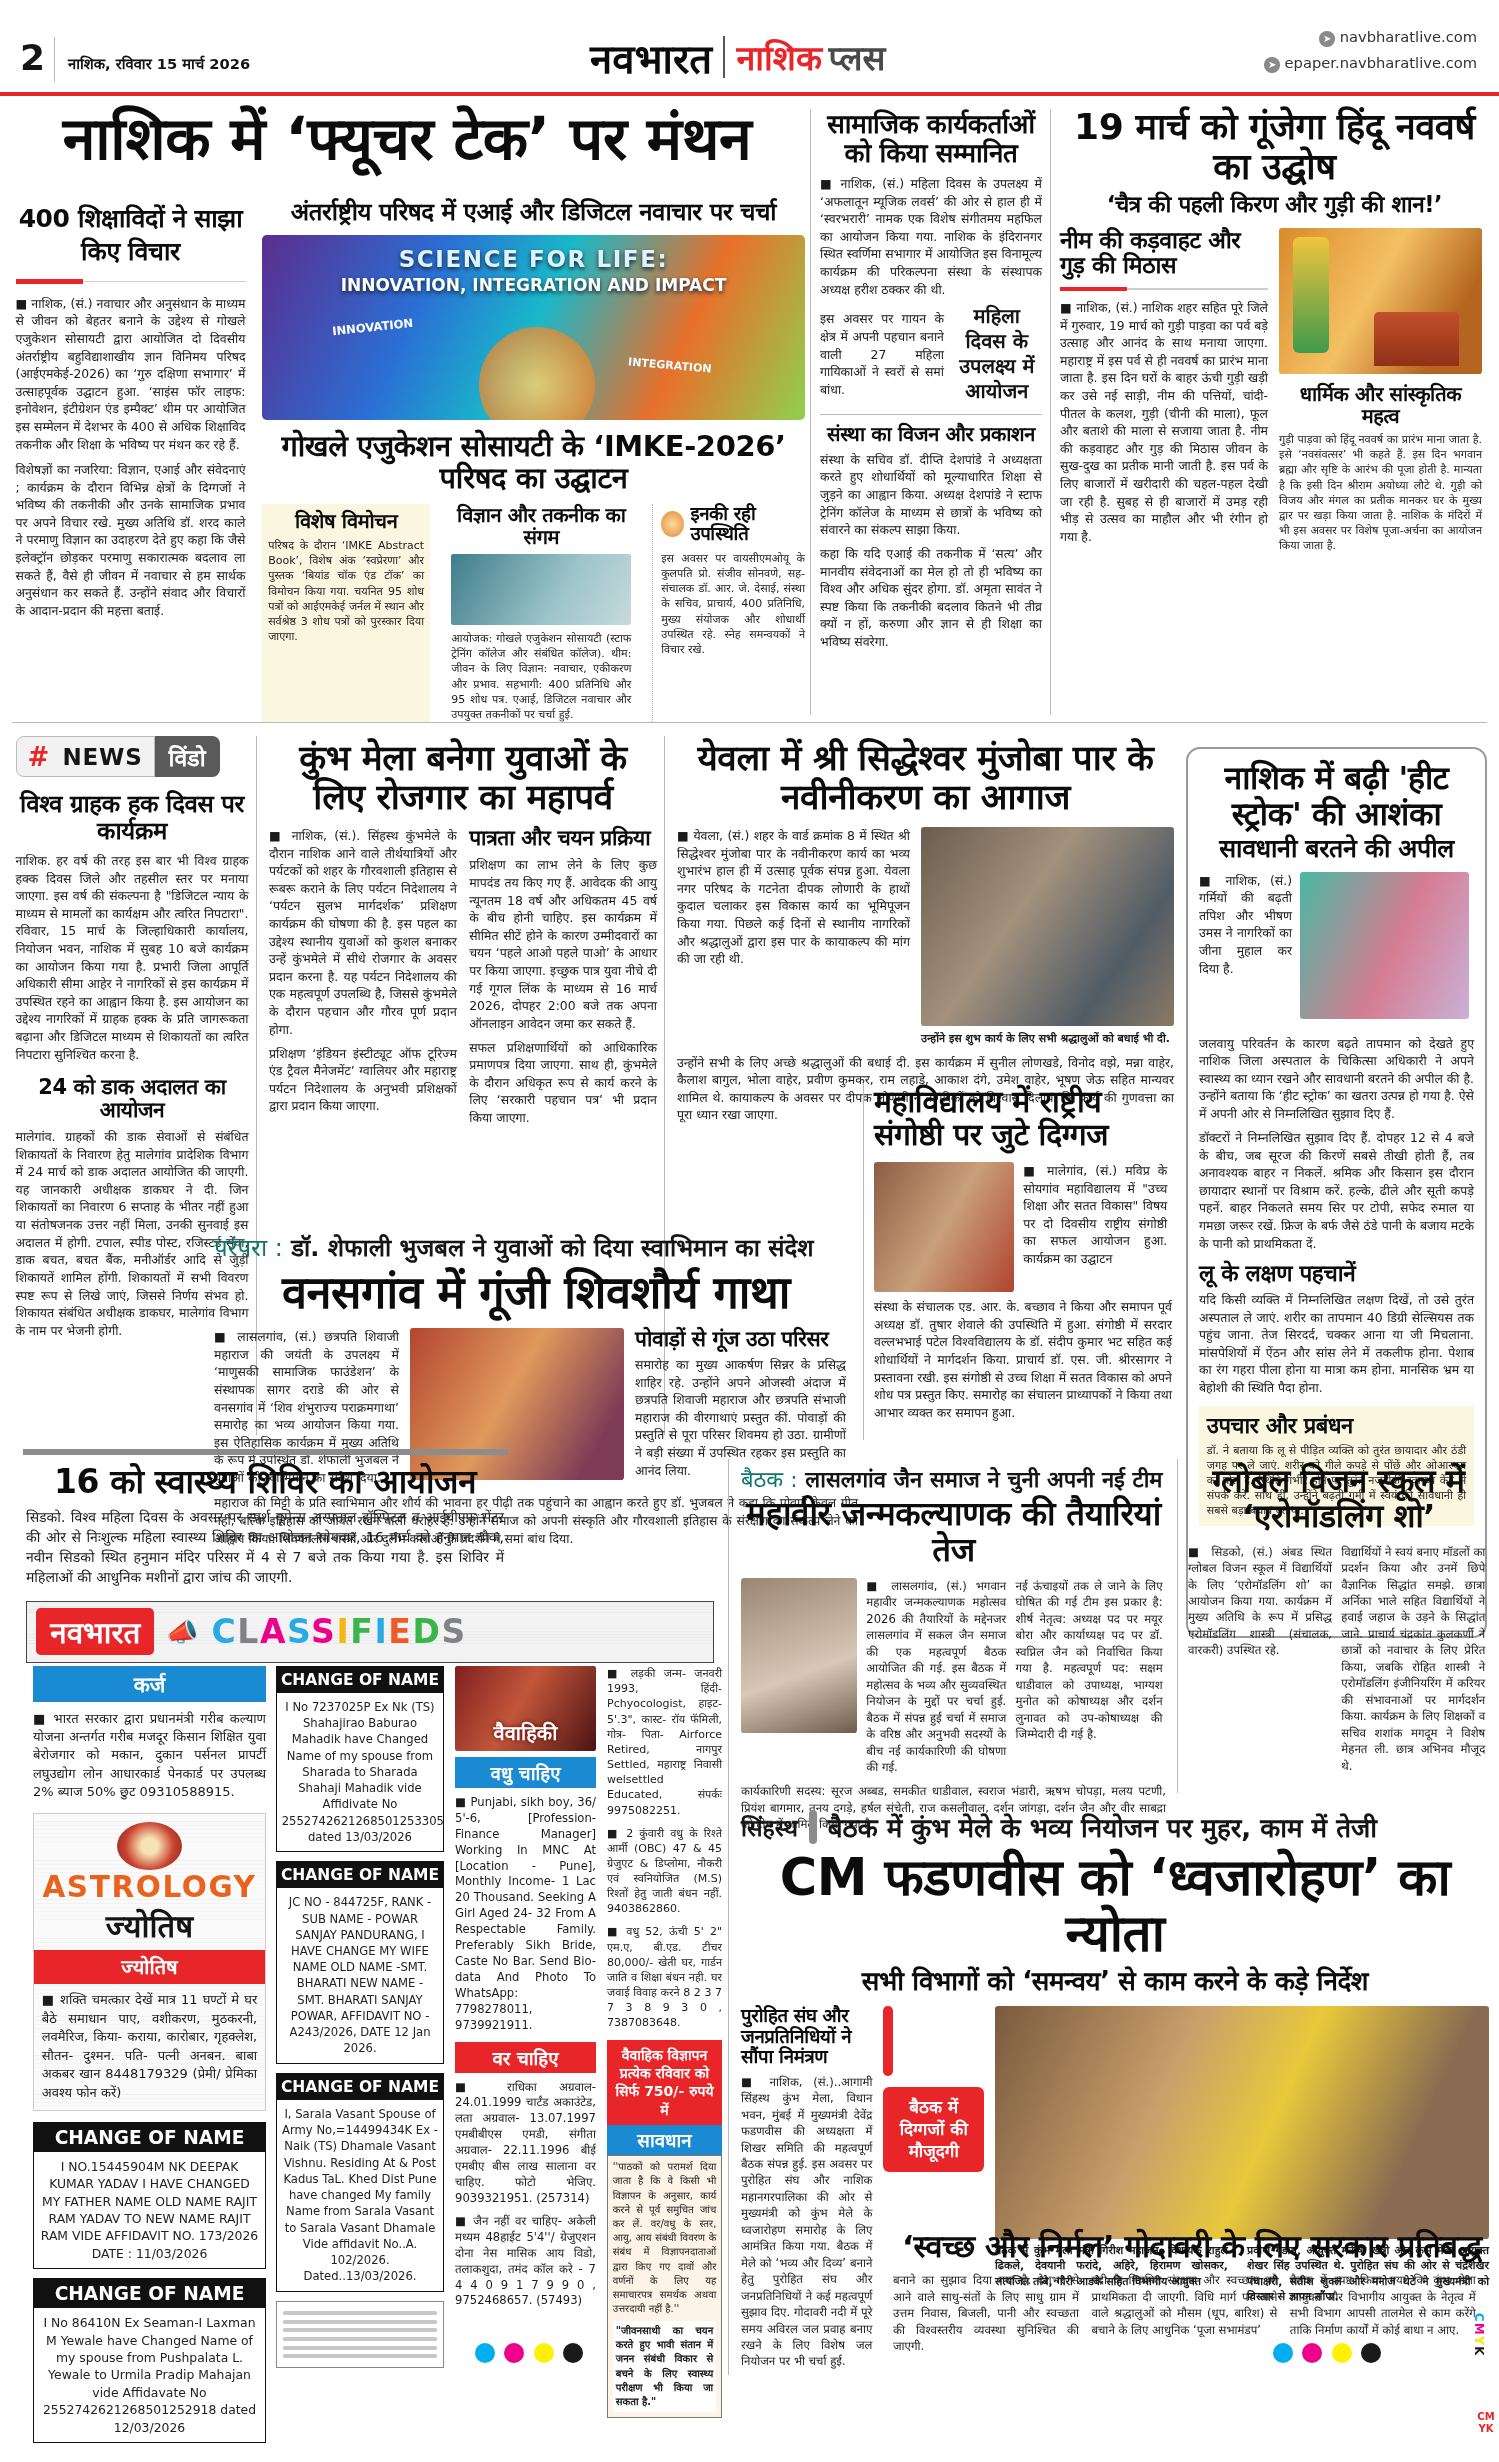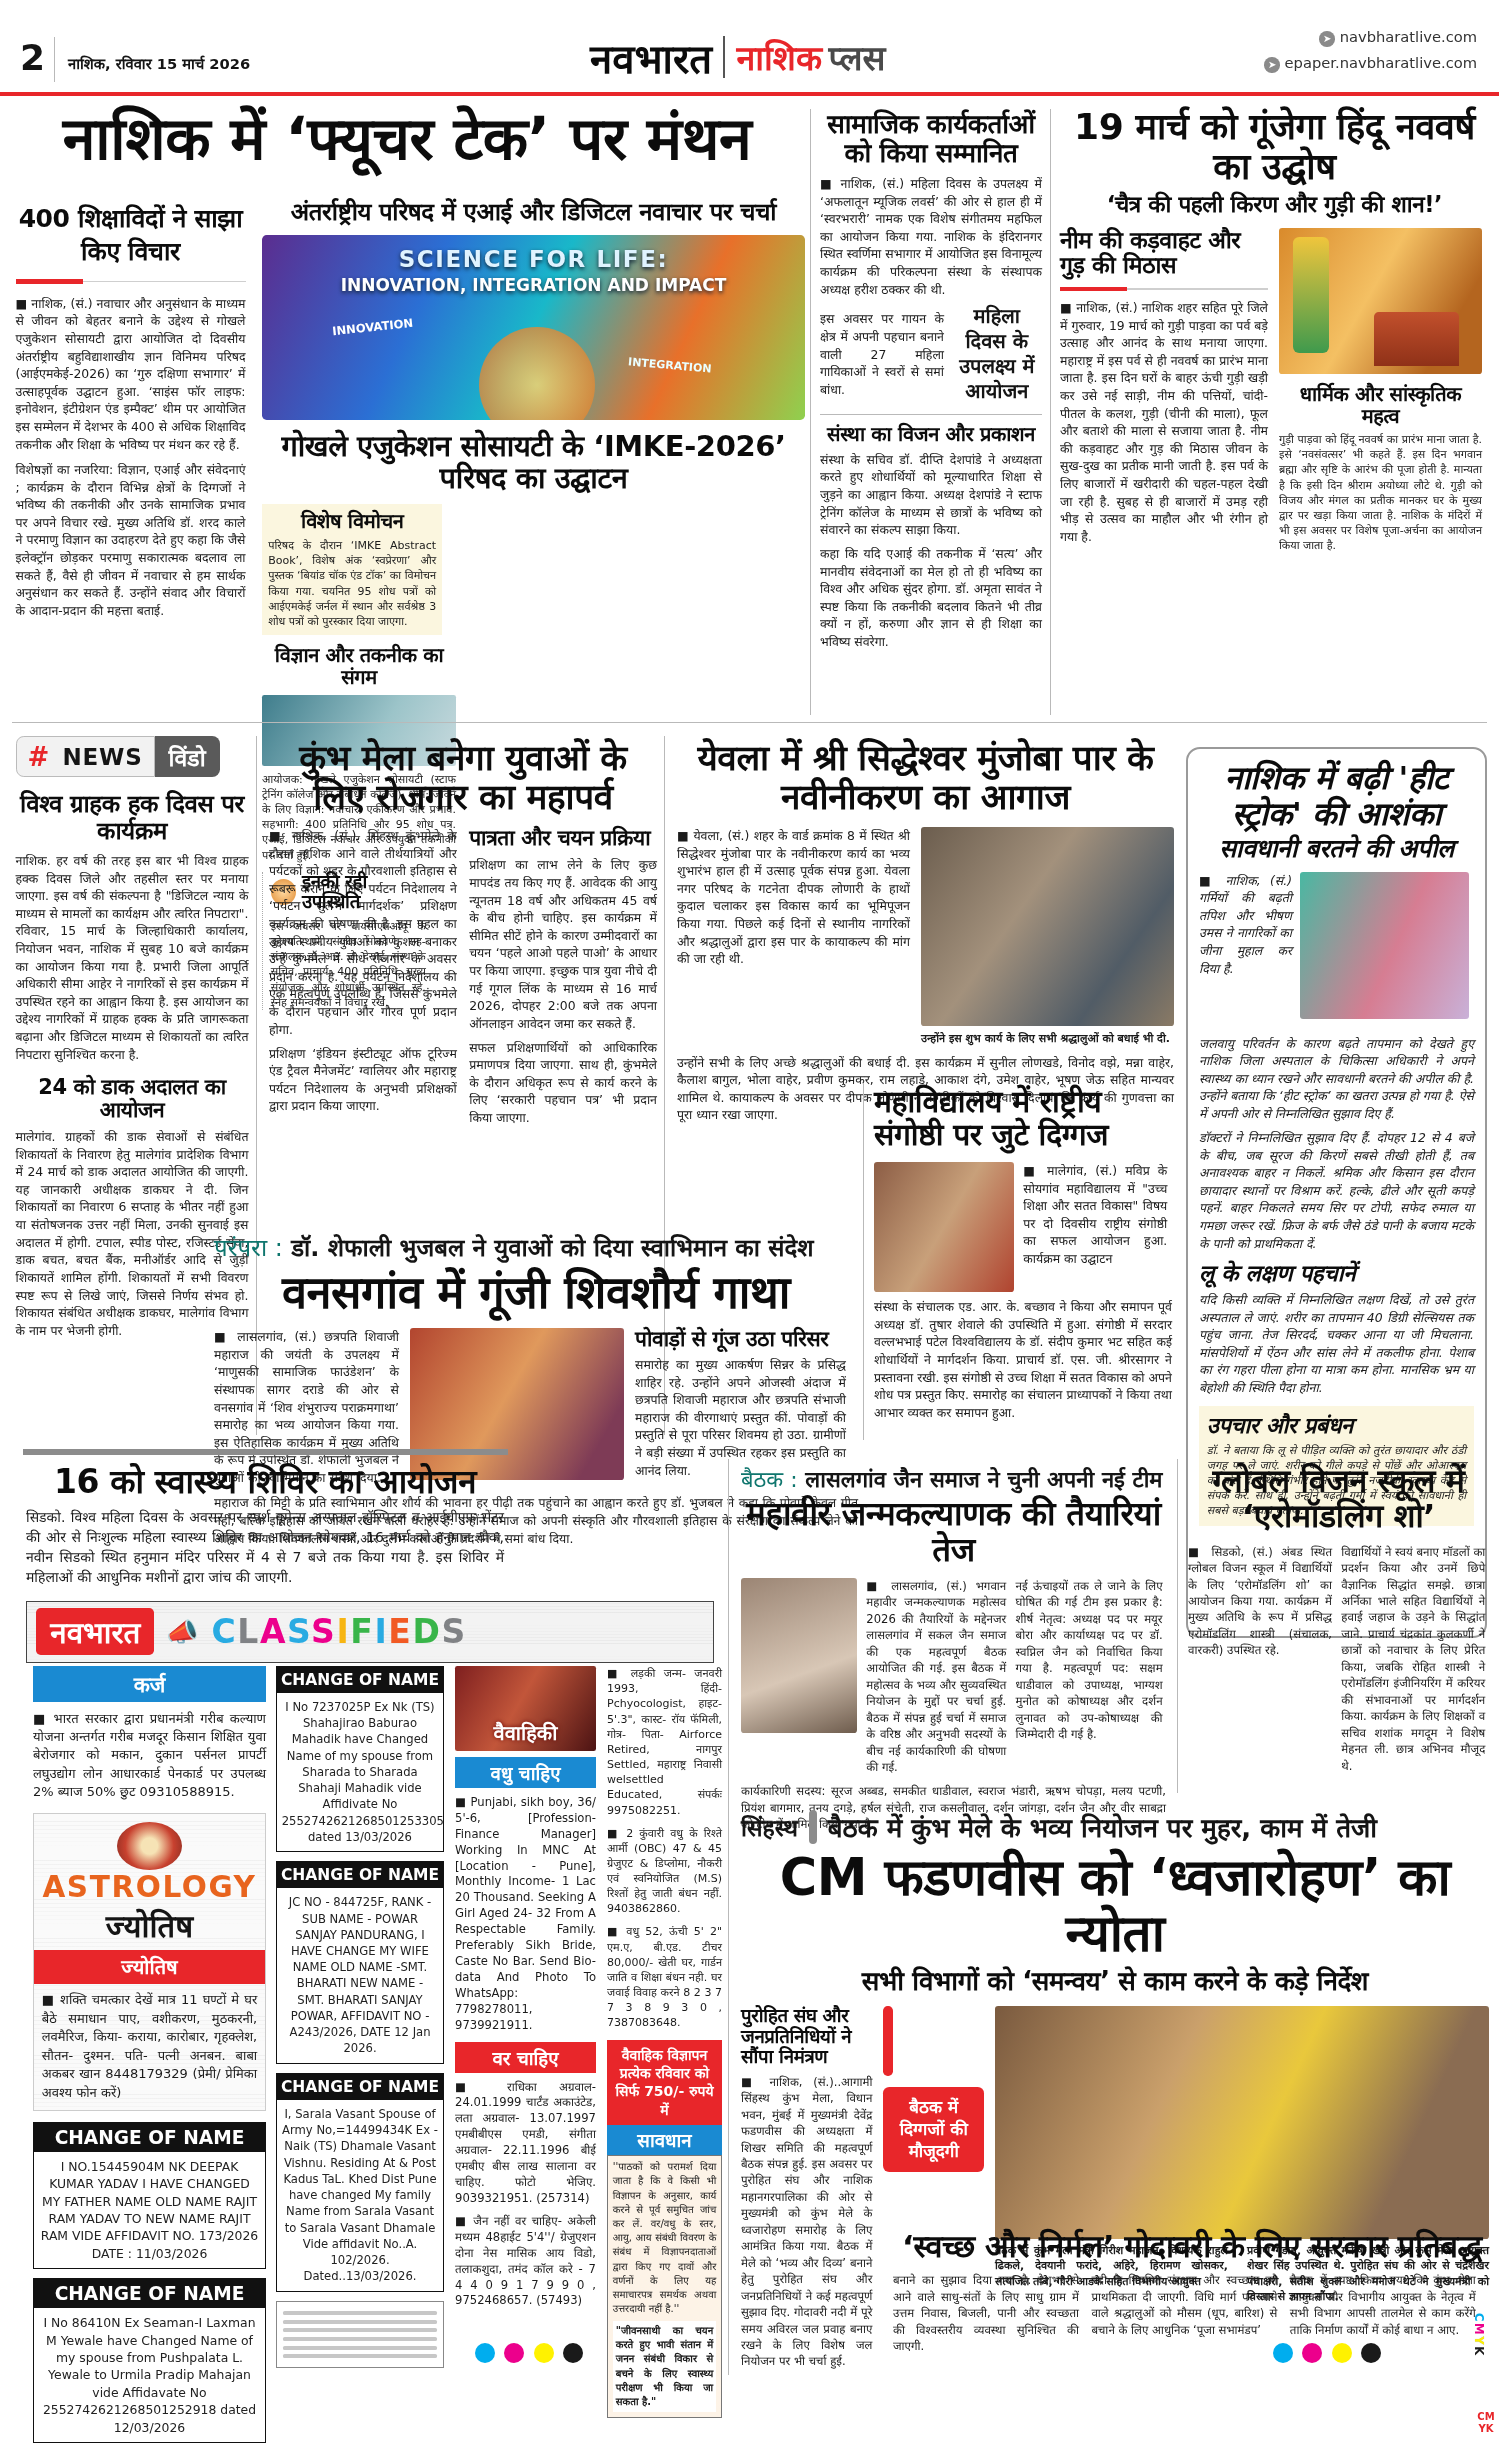--- a/index.html
+++ b/index.html
@@ -72,21 +72,21 @@
   <div class="abs" style="left:262px;top:199px;width:543px;">
     <div class="hl" style="font-size:24px;">अंतर्राष्ट्रीय परिषद में एआई और डिजिटल नवाचार पर चर्चा</div>
     <div style="margin-top:9.3px;height:185px;border-radius:4.7px;position:relative;overflow:hidden;background:linear-gradient(115deg,#5b2d8f,#2b6fd4 30%,#19b8c9 50%,#e8702a 75%,#8fd14f);">
       <div style="position:absolute;top:11px;left:0;width:100%;text-align:center;color:#dff3ff;font-weight:800;font-size:23px;letter-spacing:1.6px;text-shadow:0 1.6px 4.7px #123;">SCIENCE FOR LIFE:</div>
       <div style="position:absolute;top:40px;left:0;width:100%;text-align:center;color:#ffffff;font-weight:800;font-size:17px;text-shadow:0 1.6px 4.7px #123;">INNOVATION, INTEGRATION AND IMPACT</div>
       <div style="position:absolute;top:85px;left:70px;color:#fff;font-weight:700;font-size:11.6px;transform:rotate(-6deg);">INNOVATION</div>
       <div style="position:absolute;top:124px;right:93px;color:#eaffff;font-weight:700;font-size:11px;transform:rotate(5deg);">INTEGRATION</div>
       <div style="position:absolute;bottom:-23px;left:40%;width:116px;height:116px;border-radius:50%;background:radial-gradient(circle,#ffd76e,#d46a1f);opacity:.8;"></div>
     </div>
     <div class="hl" style="font-size:29px;margin-top:11px;">गोखले एजुकेशन सोसायटी के ‘IMKE-2026’ परिषद का उद्घाटन</div>
-    <div style="display:flex;gap:9px;margin-top:9.3px;flex-direction:column;">
+    <div style="display:flex;gap:21px;margin-top:9.3px;">
       <div style="width:168px;background:#fbf6df;padding:6.2px;">
         <div class="hl" style="font-size:20px;">विशेष विमोचन</div>
         <div class="body small" style="margin-top:6.2px;">परिषद के दौरान ‘IMKE Abstract Book’, विशेष अंक ‘स्वप्रेरणा’ और पुस्तक ‘बियांड चॉक एंड टॉक’ का विमोचन किया गया. चयनित 95 शोध पत्रों को आईएमकेई जर्नल में स्थान और सर्वश्रेष्ठ 3 शोध पत्रों को पुरस्कार दिया जाएगा.</div>
       </div>
       <div style="width:194px;">
         <div class="hl" style="font-size:20px;">विज्ञान और तकनीक का संगम</div>
         <div style="margin-top:6.2px;height:71px;border-radius:2.3px;background:linear-gradient(120deg,#3f7d8c,#9cc4c9 60%,#c8dade);"></div>
         <div class="body small" style="margin-top:6.2px;">आयोजक: गोखले एजुकेशन सोसायटी (स्टाफ ट्रेनिंग कॉलेज और संबंधित कॉलेज). थीम: जीवन के लिए विज्ञान: नवाचार, एकीकरण और प्रभाव. सहभागी: 400 प्रतिनिधि और 95 शोध पत्र. एआई, डिजिटल नवाचार और उपयुक्त तकनीकों पर चर्चा हुई.</div>
       </div>
       <div style="width:155px;border-left:0.8px dotted #aaa;padding-left:7.8px;">
@@ -174,21 +174,21 @@
     <div style="display:flex;gap:11px;margin-top:11px;">
       <div class="body" style="width:233px;">■ येवला, (सं.) शहर के वार्ड क्रमांक 8 में स्थित श्री सिद्धेश्वर मुंजोबा पार के नवीनीकरण कार्य का भव्य शुभारंभ हाल ही में उत्साह पूर्वक संपन्न हुआ. येवला नगर परिषद के गटनेता दीपक लोणारी के हाथों कुदाल चलाकर इस विकास कार्य का भूमिपूजन किया गया. पिछले कई दिनों से स्थानीय नागरिकों और श्रद्धालुओं द्वारा इस पार के कायाकल्प की मांग की जा रही थी.</div>
       <div style="width:253px;">
         <div style="height:199px;border-radius:3.1px;background:linear-gradient(125deg,#6b5d4e,#a3917c 40%,#515c66 75%,#8a7a65);"></div>
         <div class="body small" style="margin-top:4.7px;font-weight:700;">उन्होंने इस शुभ कार्य के लिए सभी श्रद्धालुओं को बधाई भी दी.</div>
       </div>
     </div>
     <div class="body" style="margin-top:7.8px;">उन्होंने सभी के लिए अच्छे श्रद्धालुओं की बधाई दी. इस कार्यक्रम में सुनील लोणखडे, विनोद वझे, मन्ना वाहेर, कैलाश बागुल, भोला वाहेर, प्रवीण कुमकर, राम लहाडे, आकाश दंगे, उमेश वाहेर, भूषण जेऊ सहित मान्यवर शामिल थे. कायाकल्प के अवसर पर दीपक लोणारी ने नागरिकों को विश्वास दिलाया कि कार्य की गुणवत्ता का पूरा ध्यान रखा जाएगा.</div>
   </div>
 
-  <div class="abs" style="left:1186px;top:747px;width:301px;height:891px;border:2.3px solid #9a9a9a;border-radius:14px;padding:12.4px 11px;box-sizing:border-box;font-style:italic;">
+  <div class="abs" style="left:1186px;top:747px;width:301px;height:891px;border:2.3px solid #9a9a9a;border-radius:14px;padding:12.4px 11px;box-sizing:border-box;">
     <div class="hl" style="font-size:32px;">नाशिक में बढ़ी 'हीट स्ट्रोक' की आशंका</div>
     <div class="hl" style="font-size:25px;margin-top:3.1px;">सावधानी बरतने की अपील</div>
     <div style="display:flex;gap:7.8px;margin-top:9.3px;">
       <div class="body" style="width:93px;">■ नाशिक, (सं.) गर्मियों की बढ़ती तपिश और भीषण उमस ने नागरिकों का जीना मुहाल कर दिया है.</div>
       <div style="width:169px;height:147px;border-radius:3.1px;background:linear-gradient(115deg,#49b8a2,#d67d92 55%,#c9b1d8);"></div>
     </div>
     <div class="body" style="margin-top:16px;">जलवायु परिवर्तन के कारण बढ़ते तापमान को देखते हुए नाशिक जिला अस्पताल के चिकित्सा अधिकारी ने अपने स्वास्थ्य का ध्यान रखने और सावधानी बरतने की अपील की है. उन्होंने बताया कि ‘हीट स्ट्रोक’ का खतरा उत्पन्न हो गया है. ऐसे में अपनी ओर से निम्नलिखित सुझाव दिए हैं.</div>
     <div class="body" style="margin-top:6.2px;">डॉक्टरों ने निम्नलिखित सुझाव दिए हैं. दोपहर 12 से 4 बजे के बीच, जब सूरज की किरणें सबसे तीखी होती हैं, तब अनावश्यक बाहर न निकलें. श्रमिक और किसान इस दौरान छायादार स्थानों पर विश्राम करें. हल्के, ढीले और सूती कपड़े पहनें. बाहर निकलते समय सिर पर टोपी, सफेद रुमाल या गमछा जरूर रखें. फ्रिज के बर्फ जैसे ठंडे पानी के बजाय मटके के पानी को प्राथमिकता दें.</div>
     <div class="hl" style="font-size:22.5px;text-align:left;margin-top:9.3px;">लू के लक्षण पहचानें</div>
     <div class="body" style="margin-top:4.7px;">यदि किसी व्यक्ति में निम्नलिखित लक्षण दिखें, तो उसे तुरंत अस्पताल ले जाएं. शरीर का तापमान 40 डिग्री सेल्सियस तक पहुंच जाना. तेज सिरदर्द, चक्कर आना या जी मिचलाना. मांसपेशियों में ऐंठन और सांस लेने में तकलीफ होना. पेशाब का रंग गहरा पीला होना या मात्रा कम होना. मानसिक भ्रम या बेहोशी की स्थिति पैदा होना.</div>

